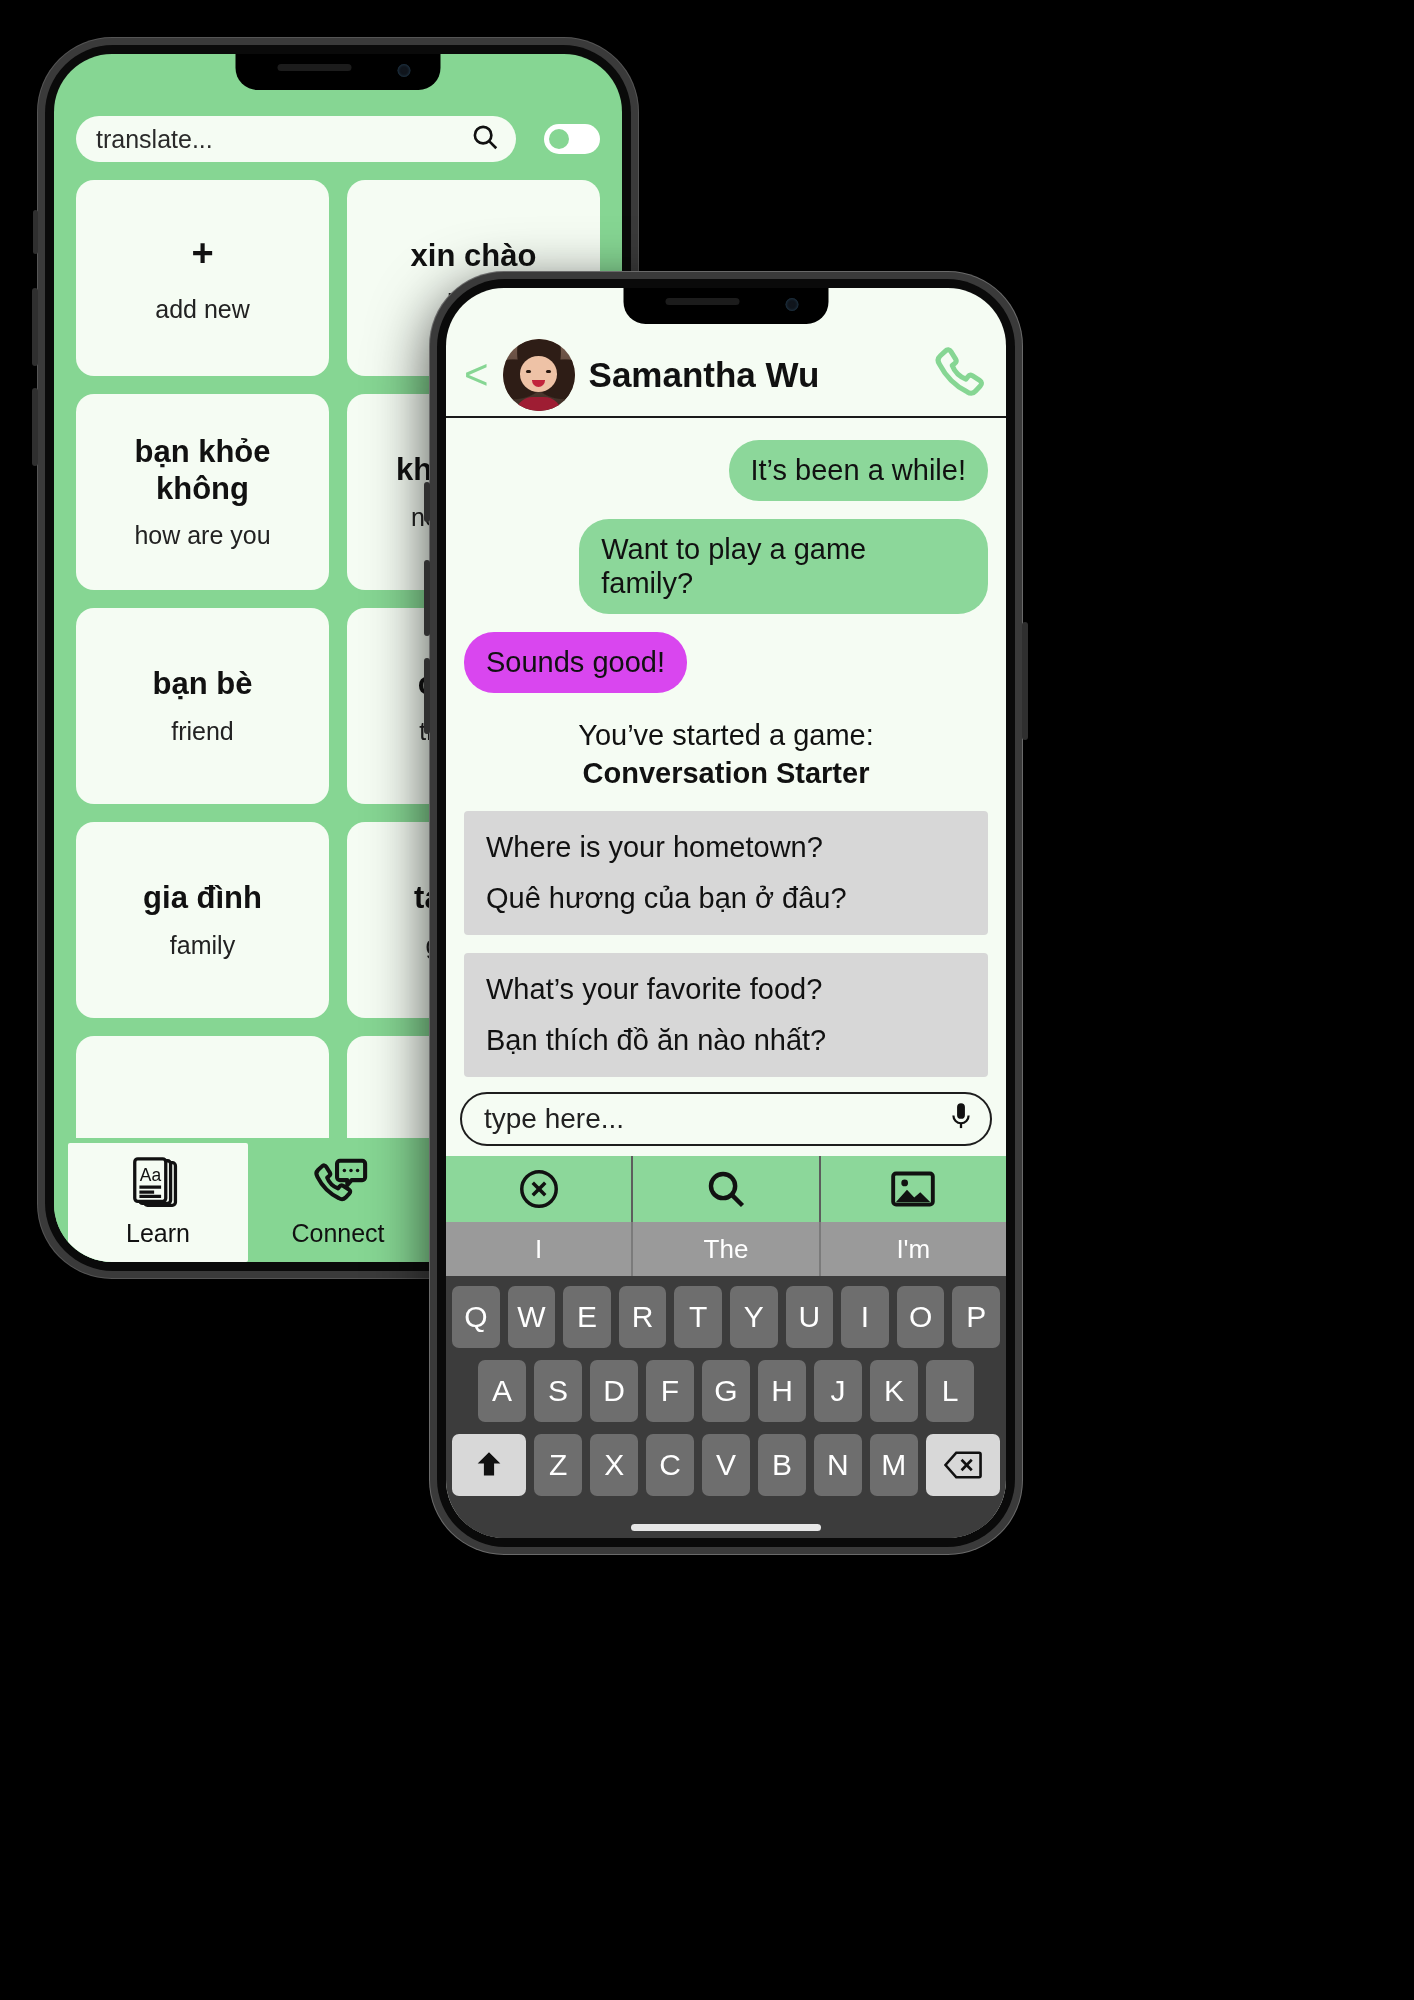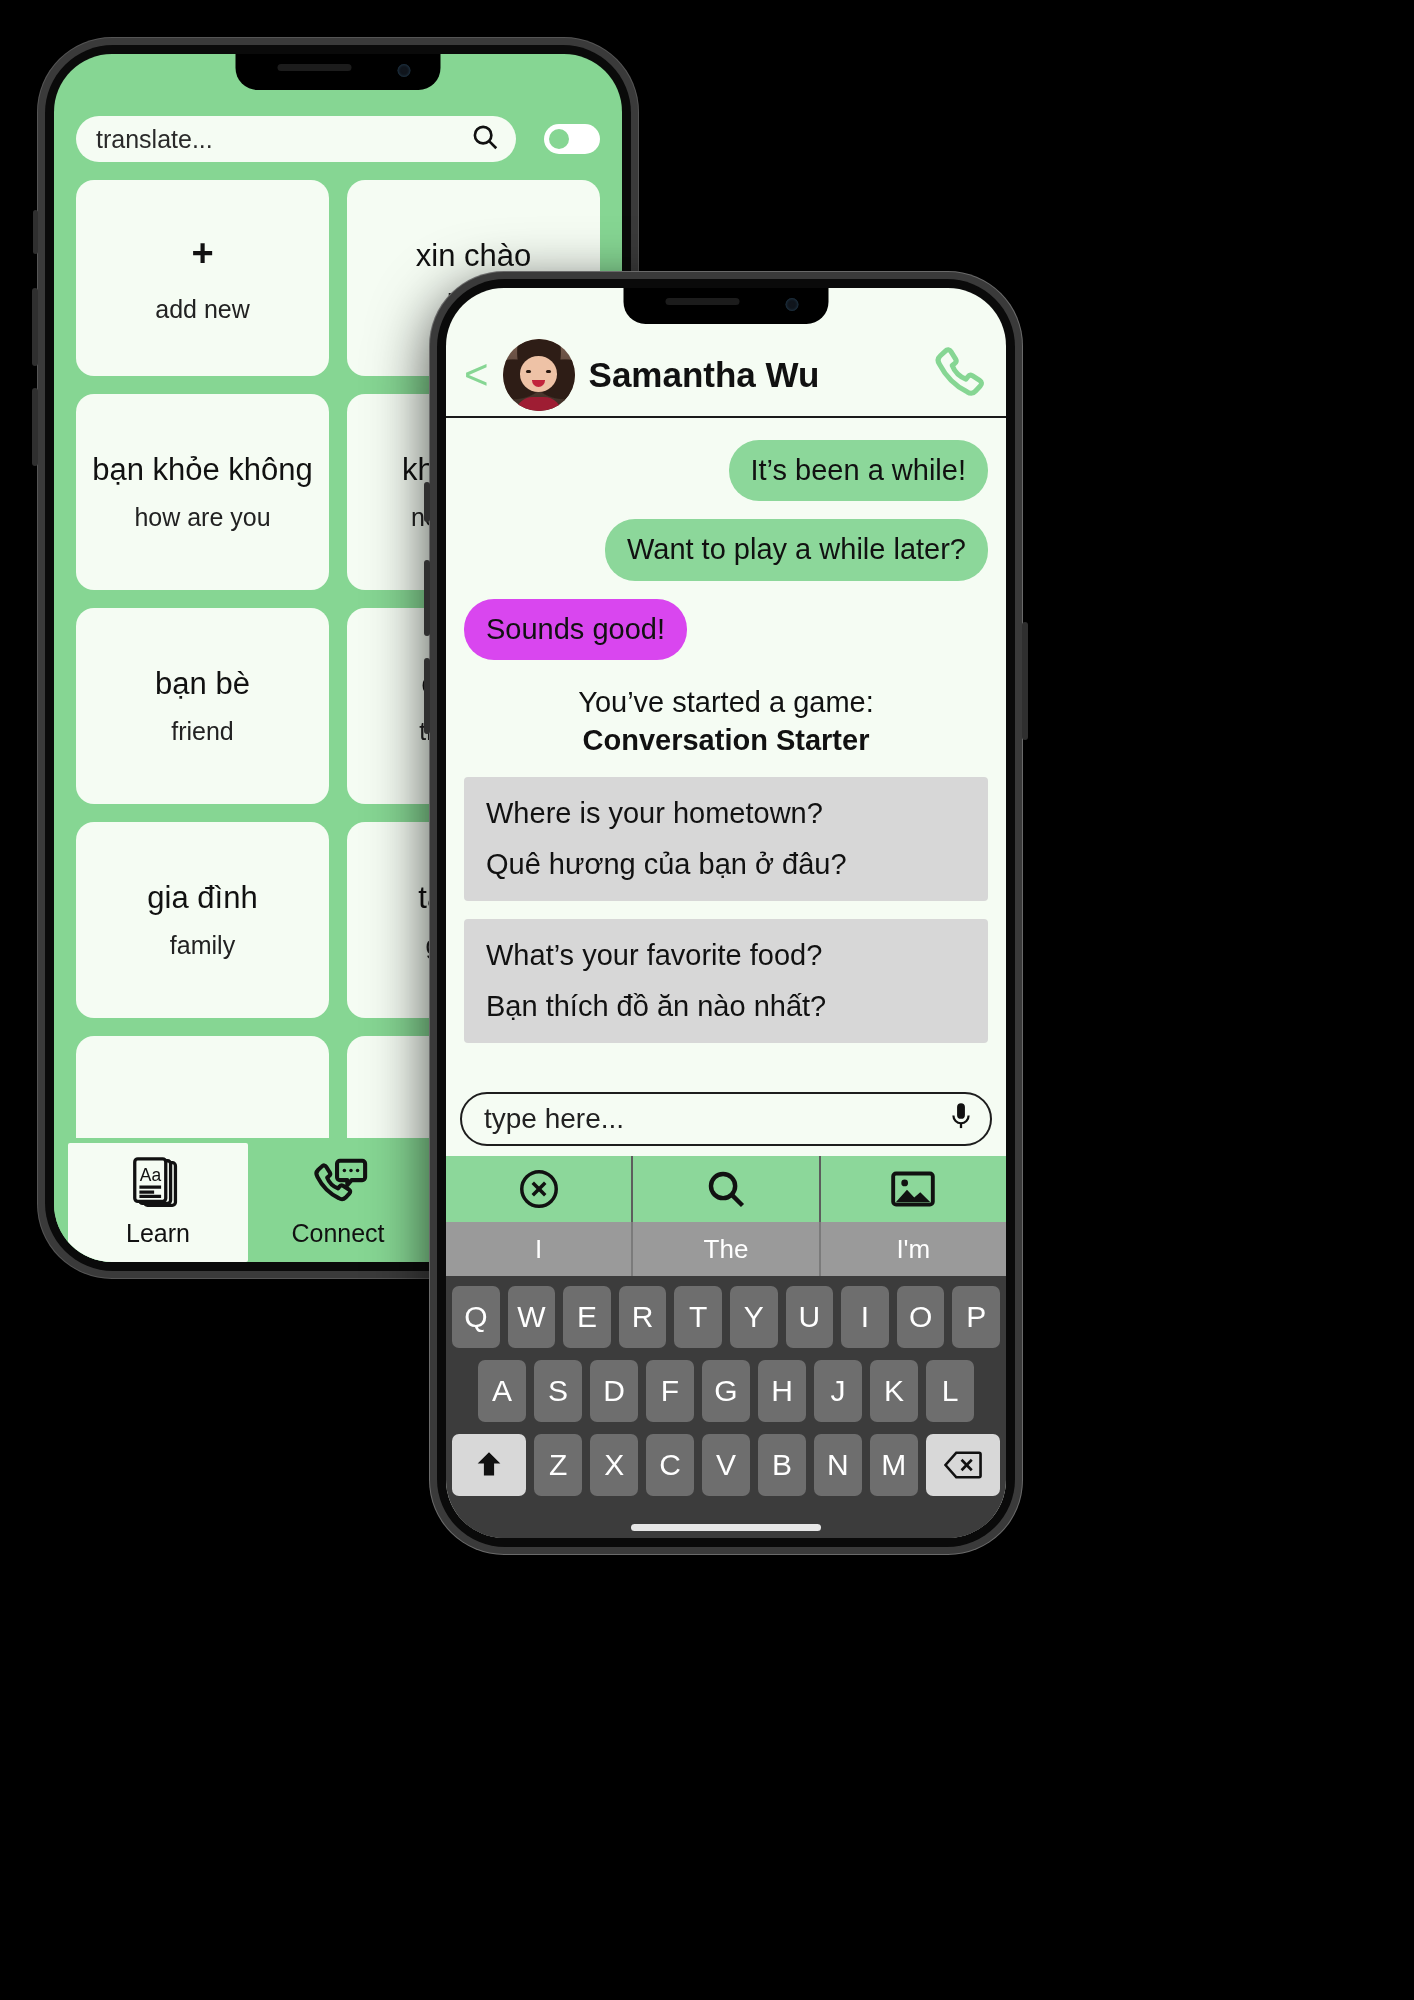--- a/index.html
+++ b/index.html
@@ -70,21 +70,21 @@
   .cards {
     flex: 1; display: grid; grid-template-columns: 1fr 1fr;
     gap: 18px; padding: 18px 22px 0 22px; align-content: start;
     overflow: hidden;
   }
   .card {
     background: #f5fcf3; border-radius: 18px; min-height: 196px;
     display: flex; flex-direction: column; align-items: center;
     justify-content: center; text-align: center; padding: 10px 8px;
   }
-  .card .term { font-size: 31px; font-weight: normal; color: #111; line-height: 1.18; }
+  .card .term { font-size: 31px; font-weight: bold; color: #111; line-height: 1.18; }
   .card .trans { font-size: 25px; color: #222; margin-top: 14px; }
   .card.addnew .plus { font-size: 38px; font-weight: bold; color: #111; }
   .card.addnew .trans { margin-top: 20px; }
 
   .tabbar {
     display: flex; align-items: flex-end; height: 124px;
     padding: 0 14px; background: #86d693; flex: none;
   }
   .tab {
     flex: 1; display: flex; flex-direction: column; align-items: center;
@@ -335,21 +335,21 @@
           <span class="chatname">Samantha Wu</span>
           <span class="phonecall">
             <svg width="62" height="62" viewBox="0 0 32 32" fill="none" stroke="#86d693" stroke-width="2.6" stroke-linejoin="round" stroke-linecap="round">
               <path d="M7 11.5c-1.2-1.8-.8-3.3.4-4.4l2.6-2.4c1-1 2.2-.8 2.9.3l2.4 3.8c.5.9.3 1.7-.5 2.3l-1.3 1c1.2 3.1 4 5.9 7.1 7.1l1-1.3c.6-.8 1.4-1 2.3-.5l3.8 2.4c1.1.7 1.3 1.9.3 2.9l-2.4 2.6c-1.1 1.2-2.6 1.6-4.4.4-6.1-3.1-11-8-14.2-14.2z"></path>
             </svg>
           </span>
         </div>
 
         <div class="thread" id="thread">
             <div class="bubble out">It’s been a while!</div>
-            <div class="bubble out">Want to play a while later?</div>
+            <div class="bubble out">Want to play a game family?</div>
             <div class="bubble in">Sounds good!</div>
             <div class="sysnote"><span>You’ve started a game:</span><b>Conversation Starter</b></div>
             <div class="gamecard">
               <span>Where is your hometown?</span>
               <span>Quê hương của bạn ở đâu?</span>
             </div>
             <div class="gamecard">
               <span>What’s your favorite food?</span>
               <span>Bạn thích đồ ăn nào nhất?</span>
             </div>

